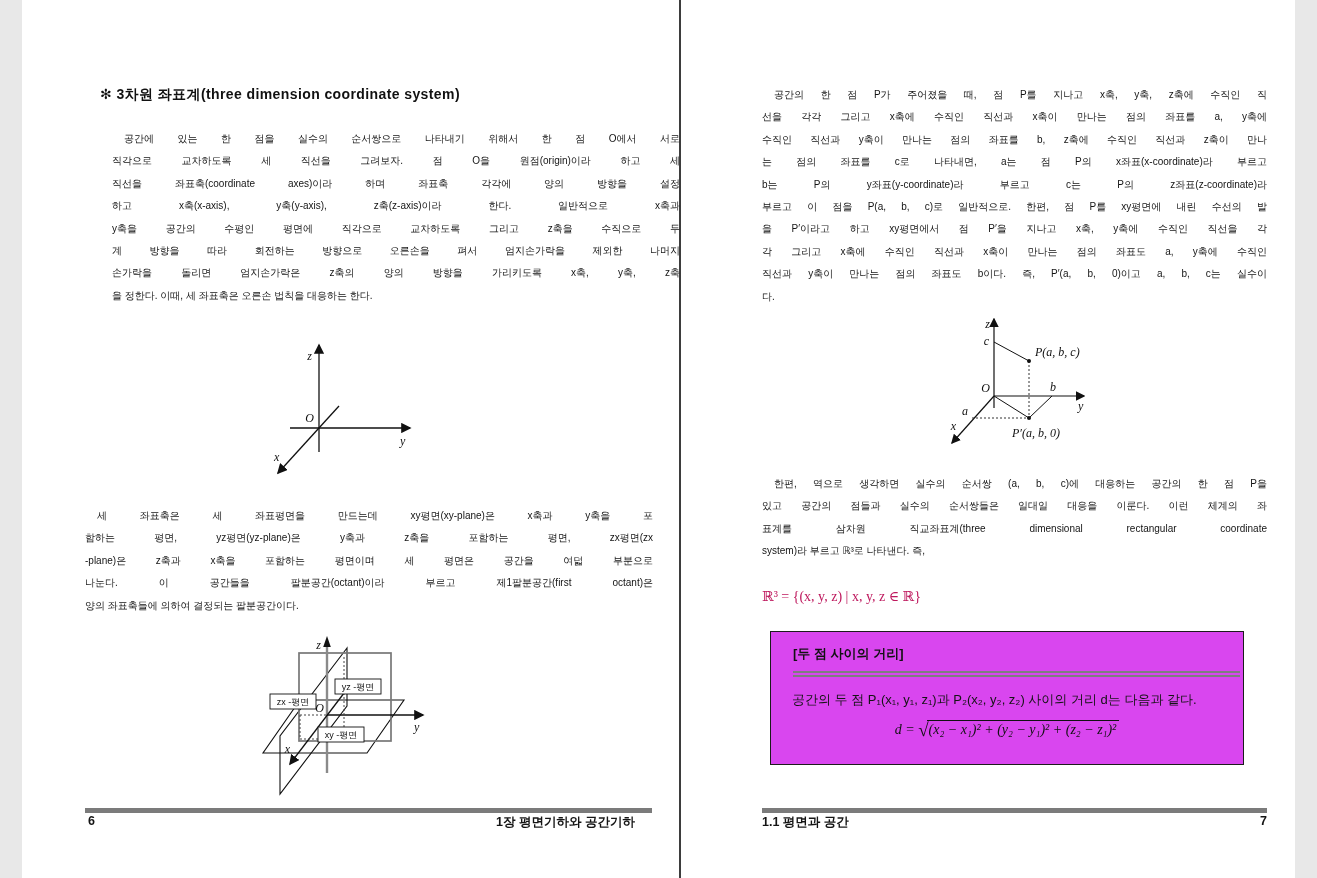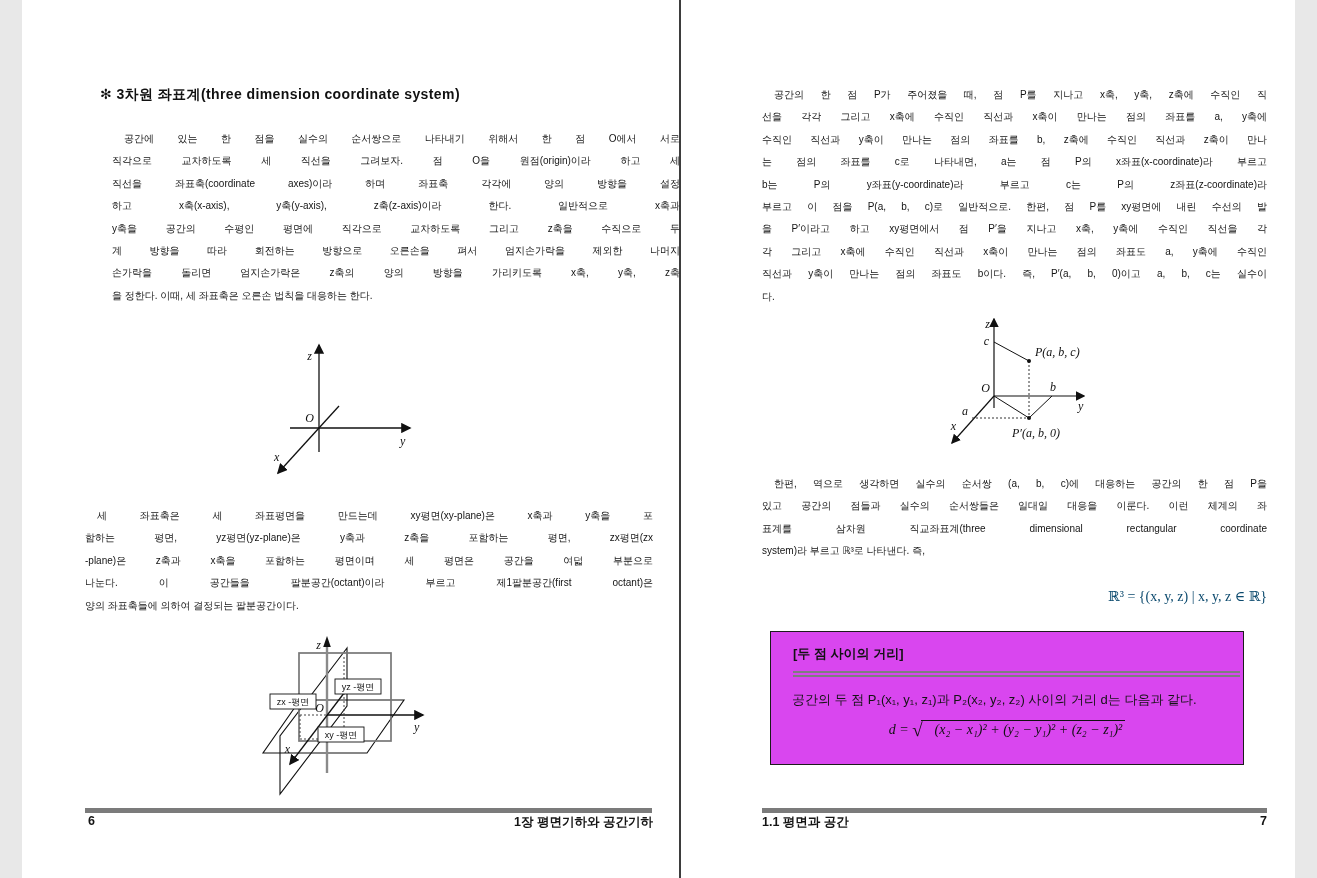--- a/index.html
+++ b/index.html
@@ -20,38 +20,38 @@
 
   .l-para1 { left:63px; top:128px; width:568px;margin-left:27px; }
   .l-para2 { left:63px; top:505px; width:568px; }
   .r-para1 { left:740px; top:84px;  width:505px; }
   .r-para2 { left:740px; top:473px; width:505px; }
 
   svg.fig { position:absolute; overflow:visible; }
   .fig text { font-family:"Liberation Serif","DejaVu Serif",serif; font-style:italic; font-size:12px; fill:#111; }
   .fig text.ko { font-family:"Liberation Sans","DejaVu Sans",sans-serif; font-style:normal; font-size:9px; }
 
-  .r3-formula { position:absolute; left:740px; top:588px; width:505px; text-align:right;
-    font-family:"Liberation Serif","DejaVu Serif",serif; font-size:14px; color:#0c4a6e; }
+  .r3-formula { position:absolute; left:740px; top:588px; width:505px; text-align:left;
+    font-family:"Liberation Serif","DejaVu Serif",serif; font-size:14px; color:#be185d; }
 
   .dist-box { position:absolute; left:748px; top:631px; width:474px; height:134px; border:1.5px solid #1c1c1c; background:#d946ef; }
   .dist-box .box-title { margin:13px 0 0 22px; font-size:13px; font-weight:bold; }
   .dist-box .box-rule { margin:8px 3px 0 22px; height:6px; border-top:2px solid #7e7e7e; border-bottom:2px solid #7e7e7e; }
   .dist-box .box-body { margin:14px 14px 0 21px; font-size:13px; color:#141414; }
   .dist-box .box-formula { margin-top:10px; text-align:center;
     font-family:"Liberation Serif","DejaVu Serif",serif; font-style:italic; font-size:14px; }
   .sqrt-sign { font-size:19px; font-style:normal; vertical-align:-2px; }
-  .radicand { display:inline-block; border-top:1.3px solid #111; padding:1px 3px 0 14px; margin-left:-2px; }
+  .radicand { display:inline-block; border-top:1.3px solid #111; padding:1px 3px 0 2px; margin-left:-2px; }
 
   .footer-bar { position:absolute; height:5px; background:#7b7b7b; top:808px; }
   .footer-bar.left { left:63px; width:567px; }
   .footer-bar.right { left:740px; width:505px; }
   .footer-text { position:absolute; top:814px; font-size:12.5px; font-weight:bold; color:#141414; }
   .ft-l-num { left:66px; }
-  .ft-l-chapter { left:64px; width:567px; text-align:right; }
+  .ft-l-chapter { left:46px; width:567px; text-align:right; }
   .ft-r-section { left:740px; }
   .ft-r-num { left:740px; width:505px; text-align:right; }
 </style>
 </head>
 <body>
 
 <div class="spread">
   <div class="divider"></div>
 
   <h1 class="title">✻ 3차원 좌표계(three dimension coordinate system)</h1>

